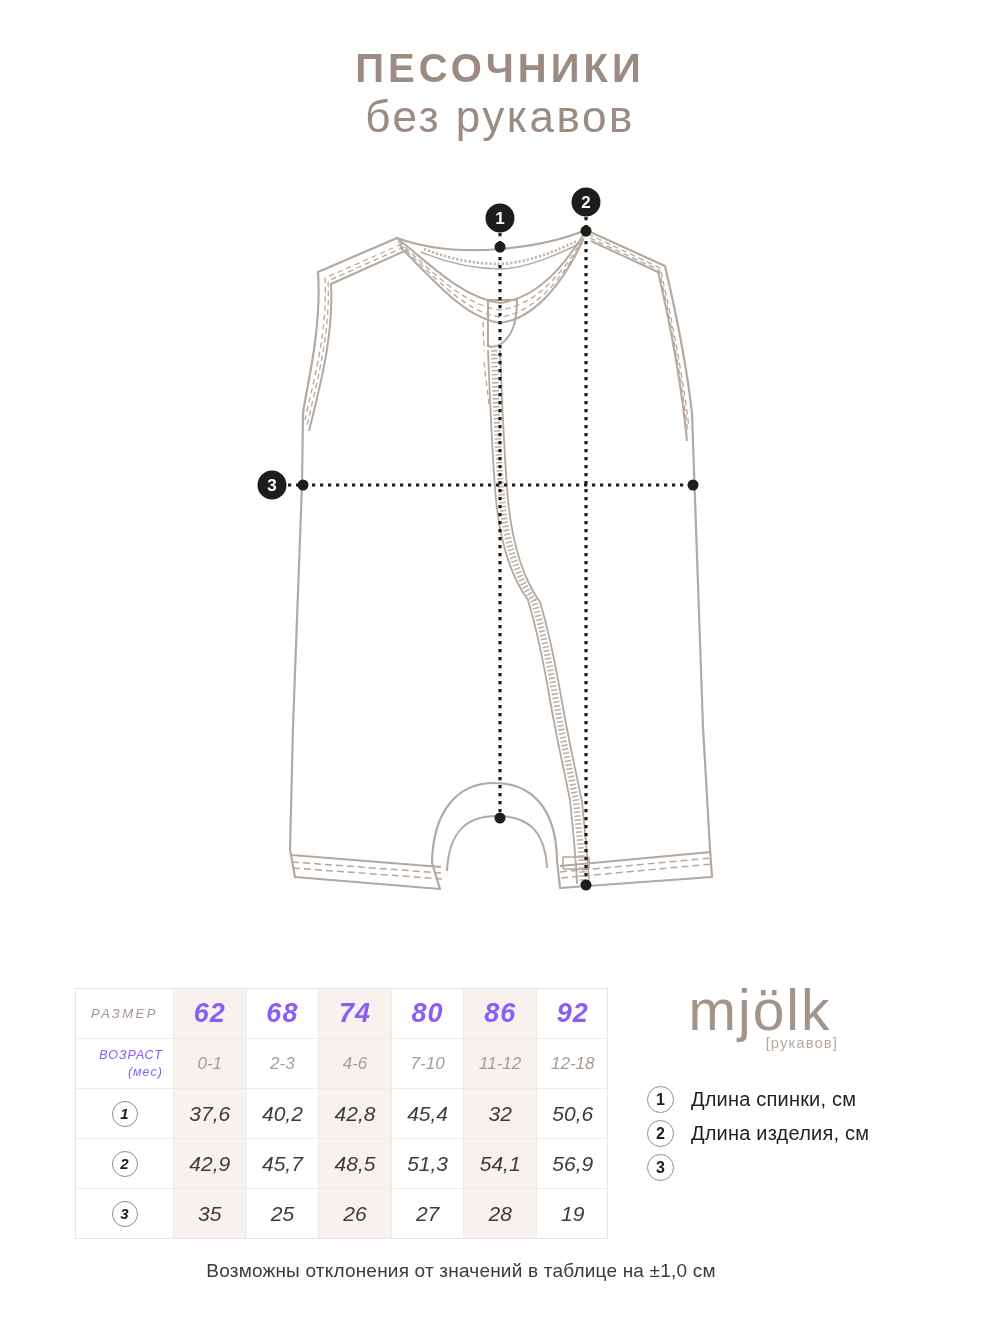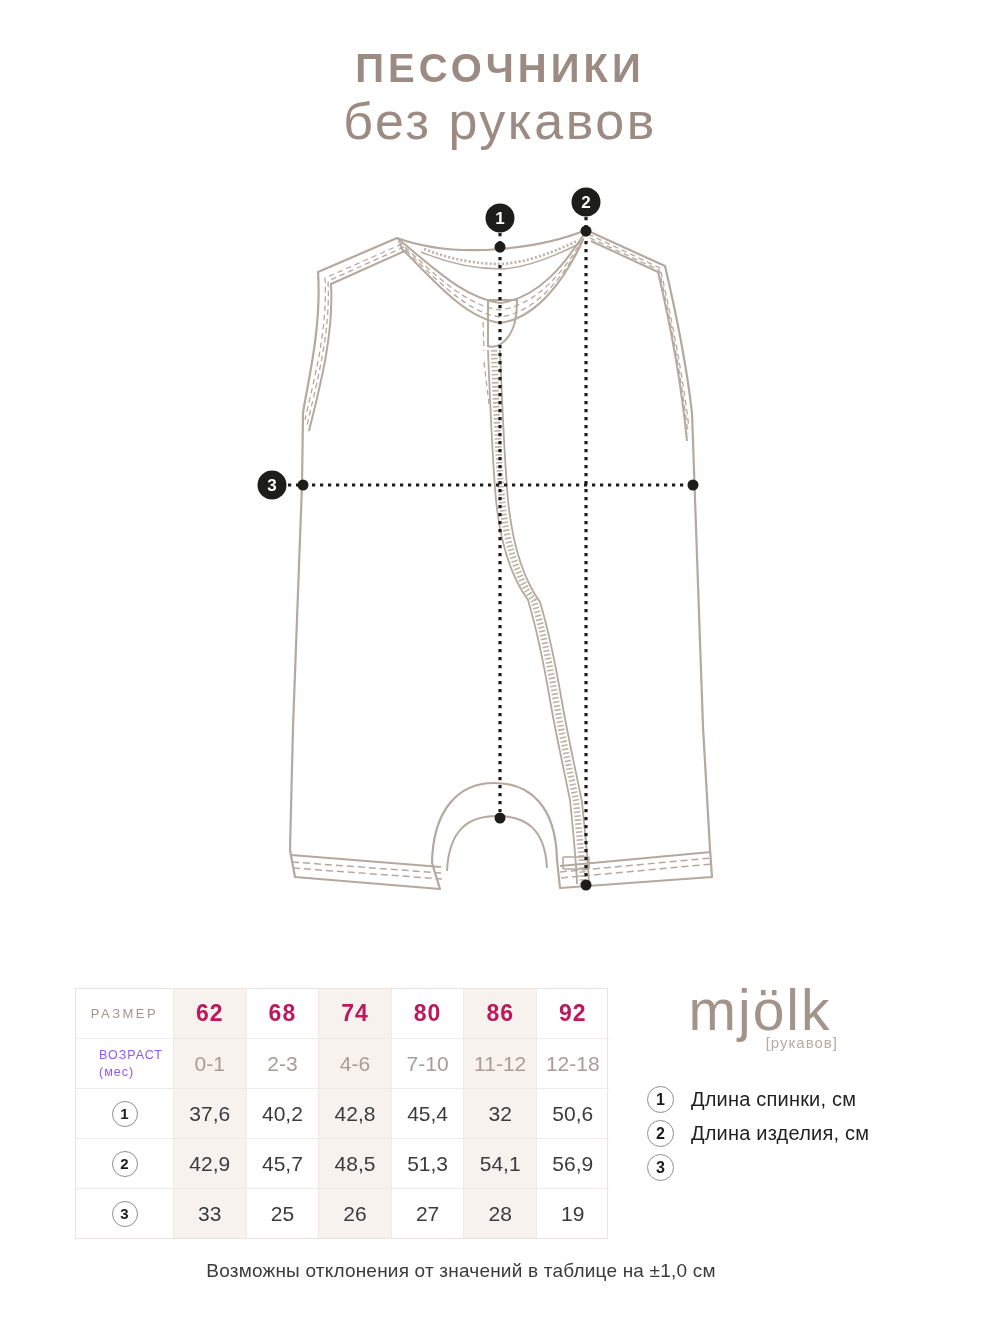--- a/index.html
+++ b/index.html
@@ -3,45 +3,45 @@
 <meta charset="utf-8">
 <style>
   * { margin:0; padding:0; box-sizing:border-box; }
   html,body { background:#ffffff; }
   body { font-family:"Liberation Sans", sans-serif; }
   .page { position:relative; width:1000px; height:1333px; background:#fff; overflow:hidden; }
 
   
   .title { position:absolute; top:48px; left:0; width:1000px; text-align:center; color:#9c8b82; }
   .title .l1 { font-size:40px; font-weight:700; letter-spacing:4px; line-height:1.0; }
-  .title .l2 { font-size:52px; font-weight:300; letter-spacing:2.5px; line-height:1.0; margin-top:7px; }
+  .title .l2 { font-size:44px; font-weight:300; letter-spacing:2.5px; line-height:1.0; margin-top:7px; }
 
   
   .diagram { position:absolute; left:230px; top:180px; width:520px; height:760px; }
   .gl { stroke:#b5a89e; fill:none; }
   .dash-st { stroke:#b5a89e; fill:none; stroke-width:1.3; stroke-dasharray:5.5 3.8; }
   .mline { stroke:#1d1d1b; fill:none; stroke-width:3.2; stroke-dasharray:3.2 4.8; }
   .mdot { fill:#1d1d1b; }
   .mbadge { fill:#1d1d1b; }
   .mnum { fill:#ffffff; font-family:"Liberation Sans",sans-serif; font-weight:700; font-size:17px; text-anchor:middle; }
 
   
   .size-table { position:absolute; left:75px; top:988px; width:533px;
     display:grid; grid-template-columns:97px repeat(6, 72.6px);
     grid-template-rows:49px 50px 50px 50px 50px;
     border:1px solid #e9e4e1; }
-  .cell { display:flex; align-items:center; justify-content:center; text-align:left;
-    border-left:1px solid #eeebe8; border-top:1px solid #eeebe8; }
+  .cell { display:flex; align-items:center; justify-content:center; text-align:right;
+    border-left:1px solid #eeebe8; border-top:1px solid #eeebe8;font-style:italic; }
   .cell.c0 { border-left:none; }
   .cell.r0 { border-top:none; }
   .cell.shade { background:#f8f2ef; }
   .lab { font-size:13px; letter-spacing:2.5px; color:#a5958c; font-weight:500; }
   .lab2 { font-size:12.5px; letter-spacing:1px; color:#8b5cf6; font-weight:500; line-height:1.35;margin-left:13px; }
-  .sz { font-size:23px; font-weight:700; color:#be185d; letter-spacing:1px; }
-  .age { font-size:21px; color:#a89c94; font-weight:400; }
+  .sz { font-size:27px; font-weight:700; color:#8b5cf6; letter-spacing:1px; }
+  .age { font-size:17px; color:#a89c94; font-weight:400; }
   .val { font-size:21px; color:#3b3b3b; font-weight:400; }
   .circ { width:26px; height:26px; border:1.5px solid #8f8f8f; border-radius:50%;
     display:flex; align-items:center; justify-content:center;
     font-size:15px; font-weight:700; color:#1d1d1b; background:#fff; }
 
   
   .brand { position:absolute; left:680px; top:982px; width:160px; text-align:center; }
   .brand .logo { font-size:57px; font-weight:200; color:#a3948b; letter-spacing:2px; line-height:1.0; }
   .brand .sub { display:block; text-align:right; font-size:15px; font-weight:300;
     color:#b7aaa0; letter-spacing:1px; margin-top:-5px; padding-right:2px; }
@@ -223,21 +223,21 @@
         <span class="val">54,1</span>
       </div>
     <div class="cell">
         <span class="val">56,9</span>
       </div>
 
     <div class="cell c0">
         <span class="circ">3</span>
       </div>
     <div class="cell shade">
-        <span class="val">33</span>
+        <span class="val">35</span>
       </div>
     <div class="cell">
         <span class="val">25</span>
       </div>
     <div class="cell shade">
         <span class="val">26</span>
       </div>
     <div class="cell">
         <span class="val">27</span>
       </div>

